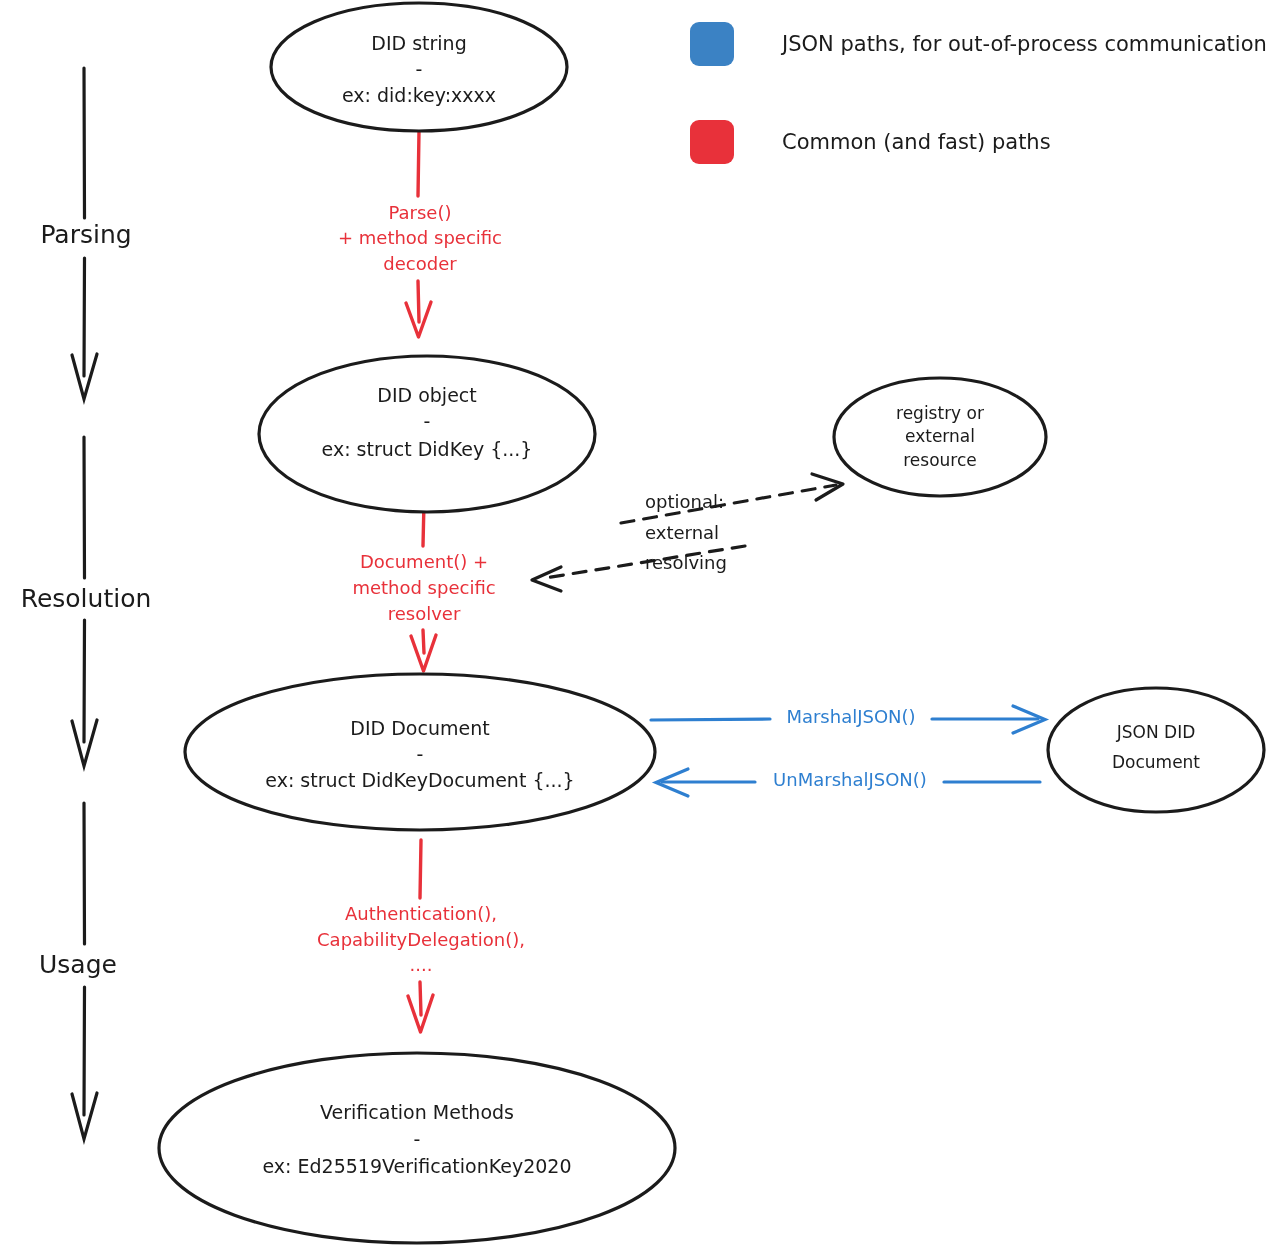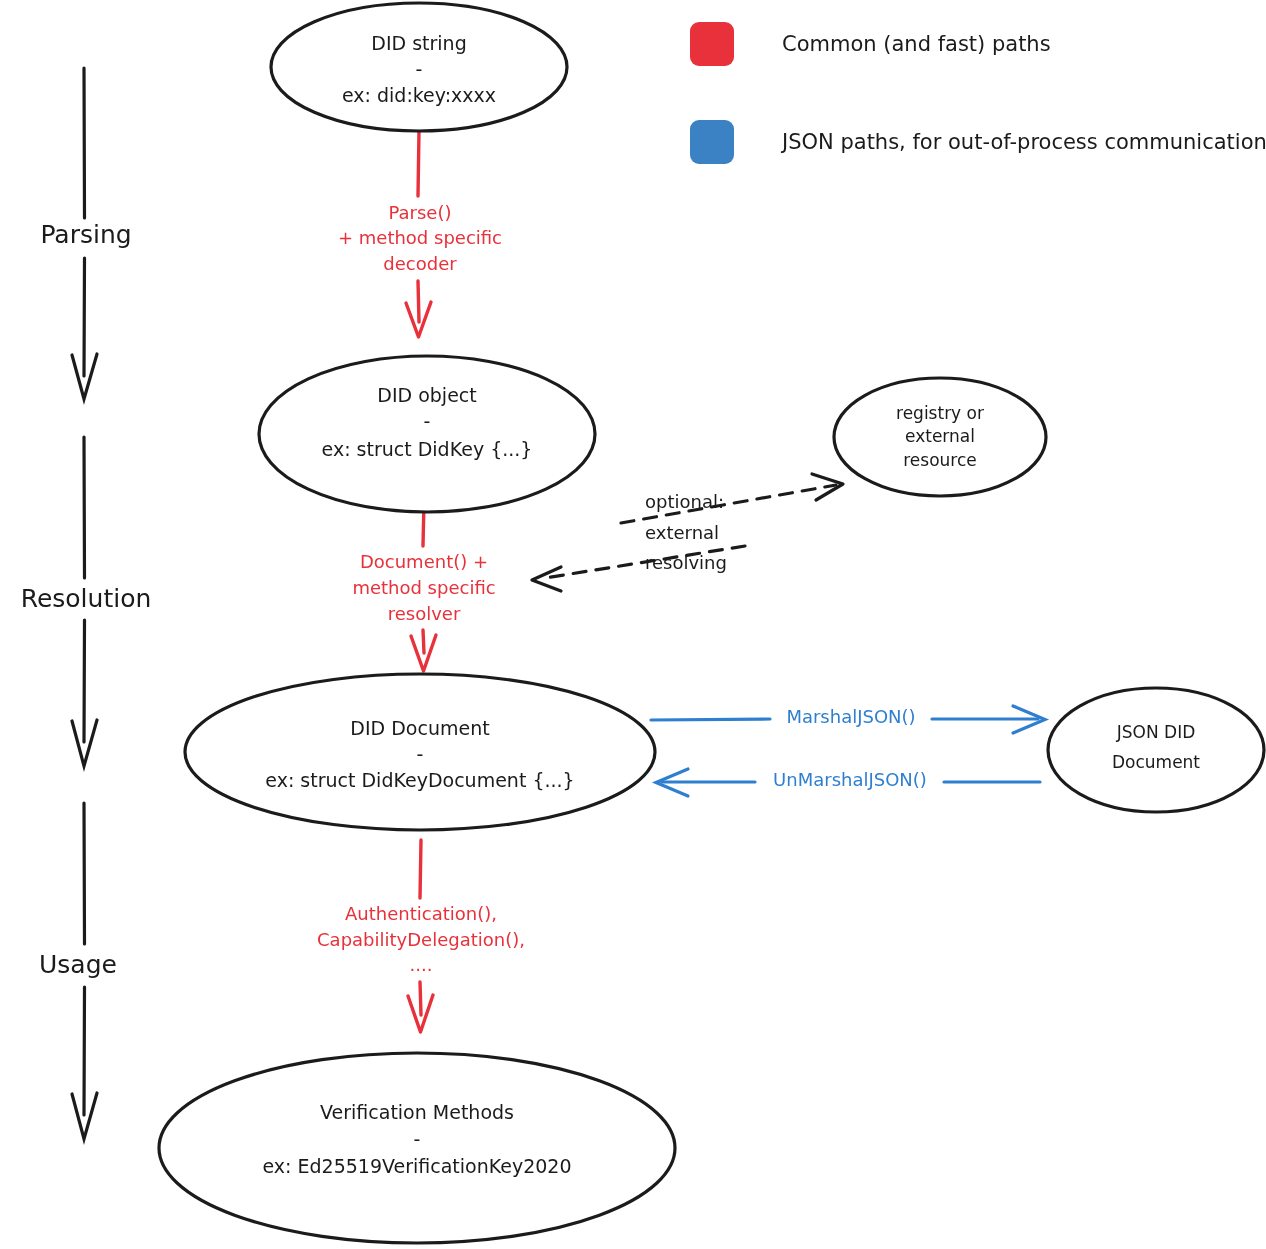--- a/index.html
+++ b/index.html
@@ -255,22 +255,22 @@
       <ellipse class="node-ellipse" cx="417" cy="1148" rx="258" ry="95"></ellipse>
       <text class="node-text line1" x="417" y="1113">Verification Methods</text>
       <text class="node-text dash" x="417" y="1140">-</text>
       <text class="node-text line2" x="417" y="1167">ex: Ed25519VerificationKey2020</text>
     </g>
 
   </svg>
 
   <div id="legend">
     <div class="legend-row">
+      <div class="legend-swatch" style="background:#3b82c4"></div>
+      <div class="legend-label">JSON paths, for out-of-process communication</div>
+    </div>
+    <div class="legend-row">
       <div class="legend-swatch" style="background:#e8313a"></div>
       <div class="legend-label">Common (and fast) paths</div>
     </div>
-    <div class="legend-row">
-      <div class="legend-swatch" style="background:#3b82c4"></div>
-      <div class="legend-label">JSON paths, for out-of-process communication</div>
-    </div>
   </div>
 
 </div>
 
 </body></html>

